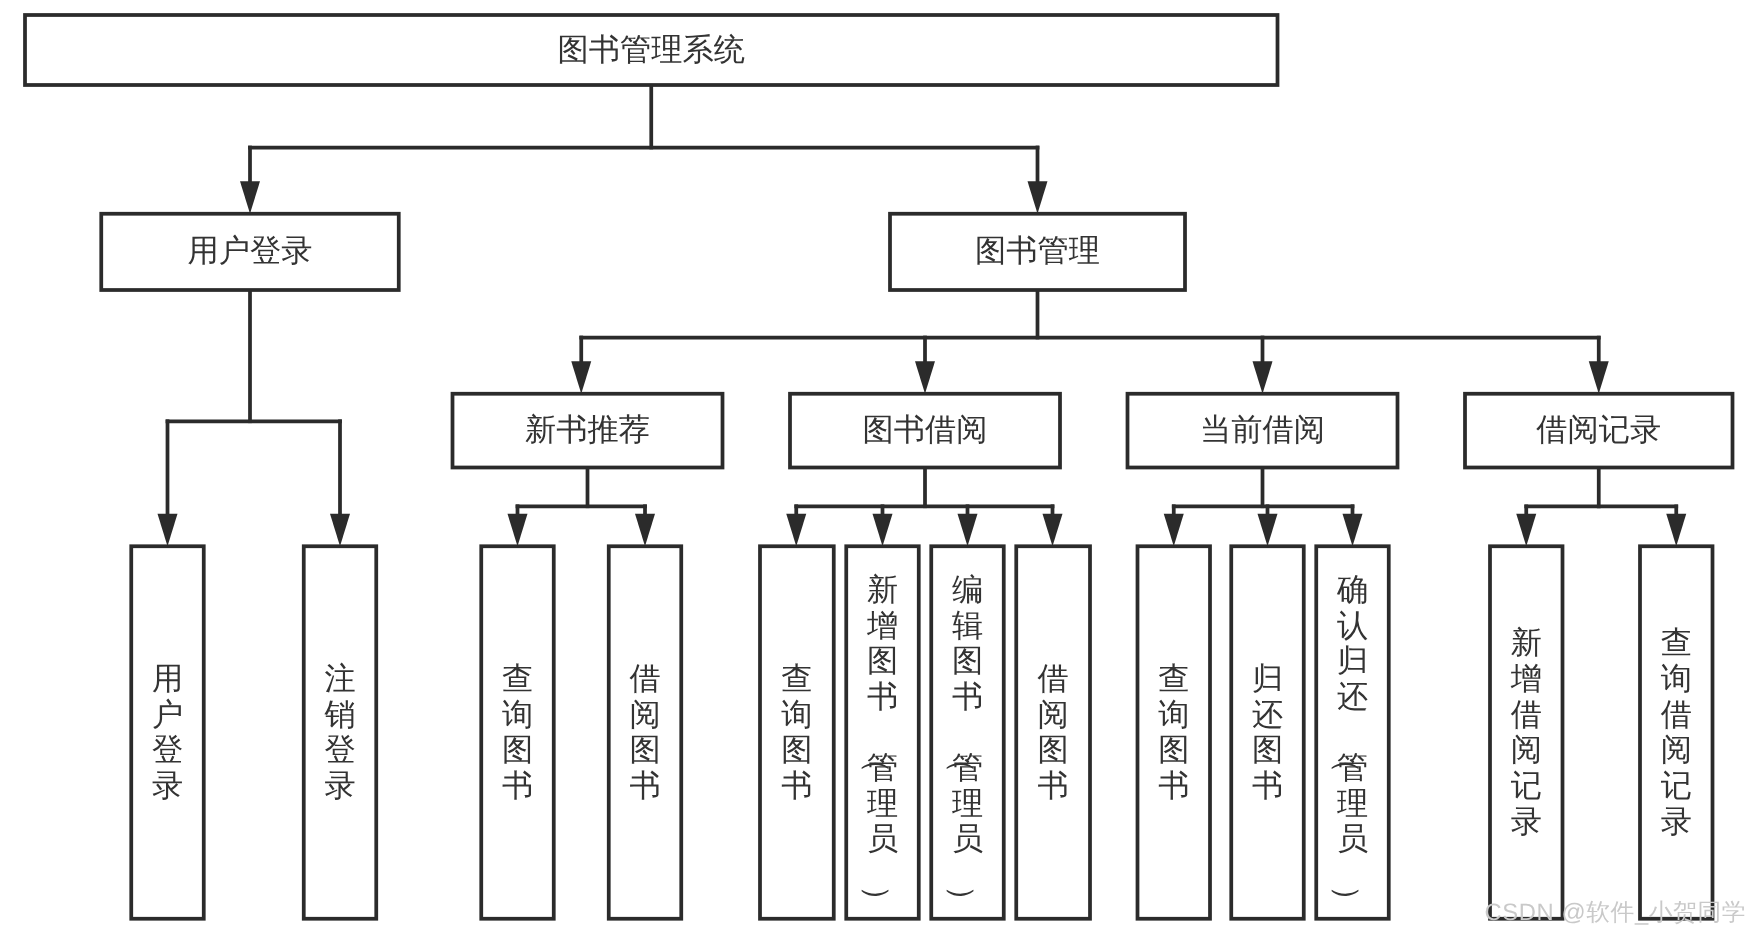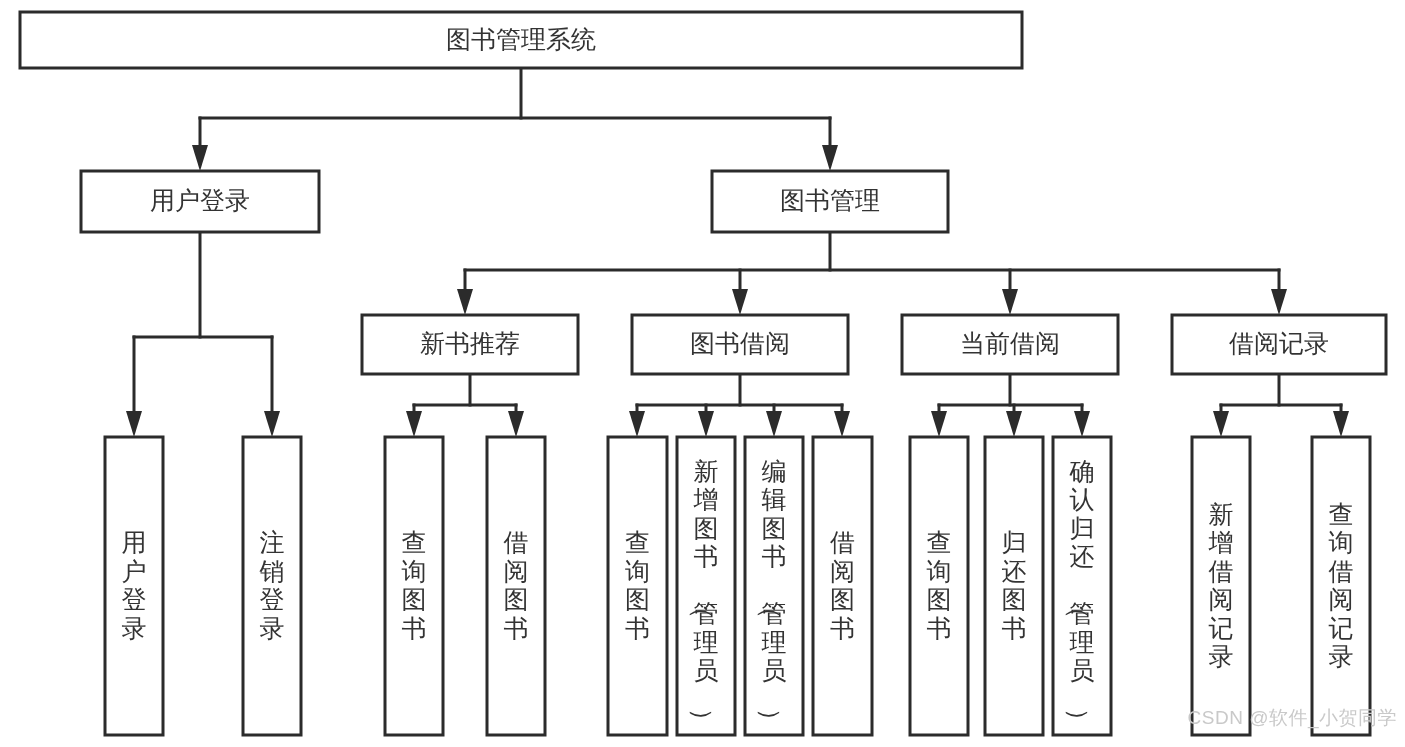--- a/index.html
+++ b/index.html
@@ -53,21 +53,21 @@
     fill: none;
     stroke-linecap: square;
   }
   .arrow-head {
     fill: #2b2b2b;
     stroke: none;
   }
   .watermark-text {
     position: absolute;
     right: 8px;
-    bottom: 16px;
+    bottom: 4px;
     color: #c9c9c9;
     font-size: 19px;
     font-family: "Liberation Sans", "DejaVu Sans", sans-serif;
     white-space: nowrap;
     letter-spacing: 0.5px;
     user-select: none;
   }
 </style>
 </head>
 <body>

